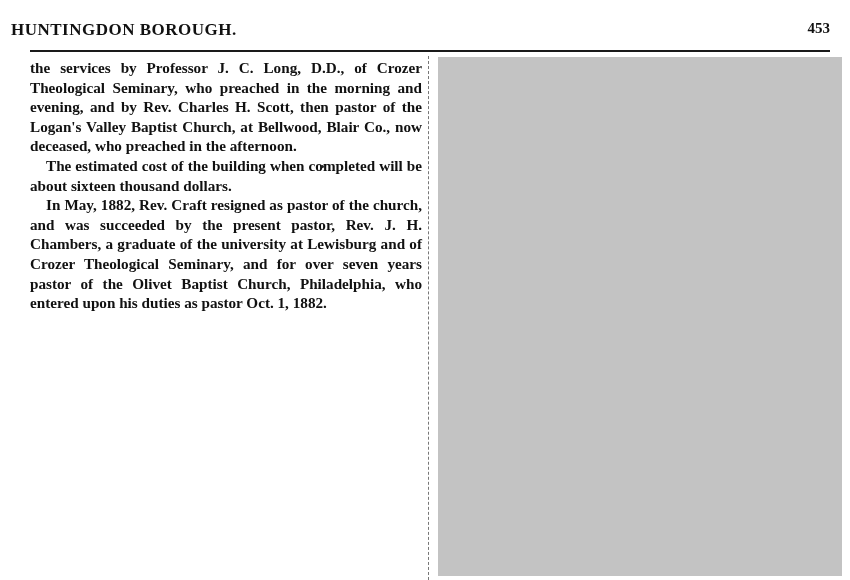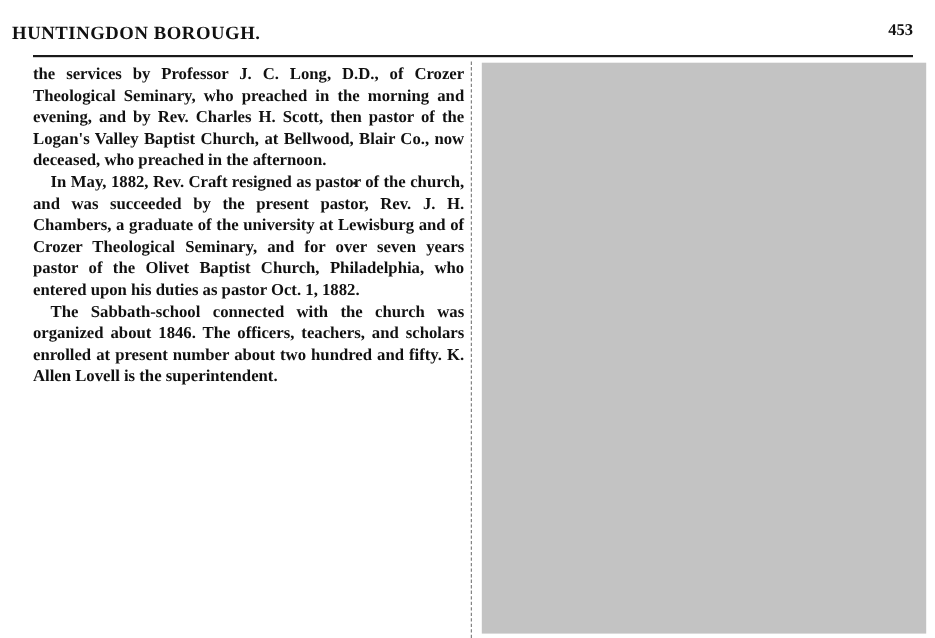--- a/index.html
+++ b/index.html
@@ -41,20 +41,20 @@
 </style>
 </head>
 <body>
 
 <div class="header-title">HUNTINGDON BOROUGH.</div>
 <div class="page-number">453</div>
 <div class="header-rule"></div>
 
 <div class="left-col">
   <p>the services by Professor J. C. Long, D.D., of Crozer Theological Seminary, who preached in the morning and evening, and by Rev. Charles H. Scott, then pastor of the Logan's Valley Baptist Church, at Bellwood, Blair Co., now deceased, who preached in the afternoon.</p>
+  <p class="indent">The estimated cost of the building when completed will be about sixteen thousand dollars.</p>
   <p class="indent">In May, 1882, Rev. Craft resigned as pastor of the church, and was succeeded by the present pastor, Rev. J. H. Chambers, a graduate of the university at Lewisburg and of Crozer Theological Seminary, and for over seven years pastor of the Olivet Baptist Church, Philadelphia, who entered upon his duties as pastor Oct. 1, 1882.</p>
-  <p class="indent">The Sabbath-school connected with the church was organized about 1846. The officers, teachers, and scholars enrolled at present number about two hundred and fifty. K. Allen Lovell is the superintendent.</p>
 </div>
 
 <div class="col-divider"></div>
 <div class="redacted-block"></div>
 
 <div class="stray-dot" style="top:165px;left:321px;"></div>
 
 </body></html>

